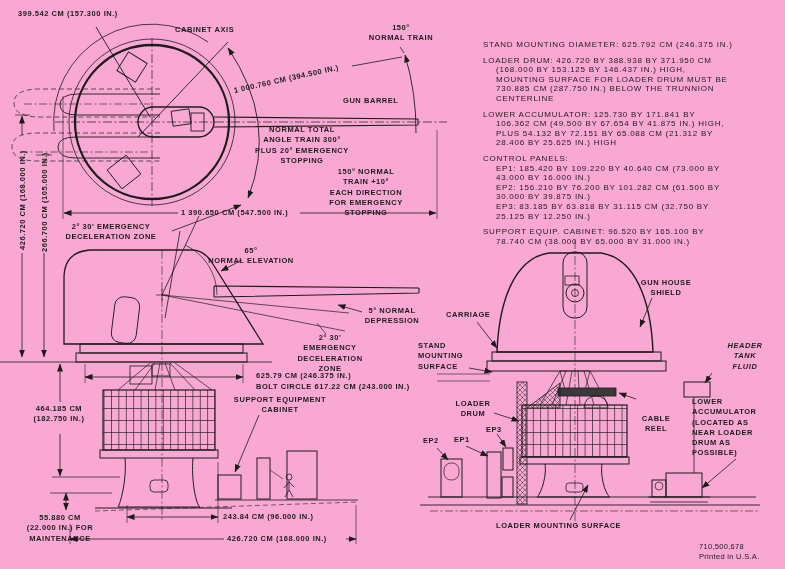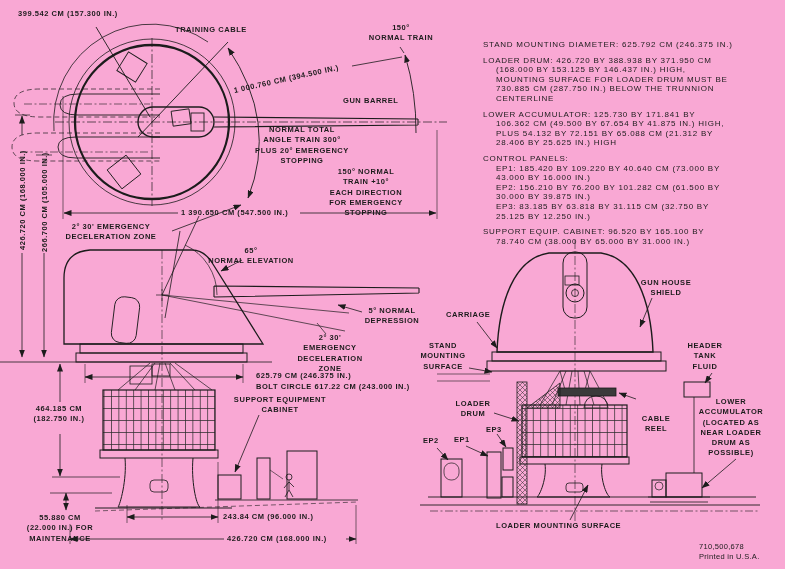--- a/index.html
+++ b/index.html
@@ -2,21 +2,21 @@
 <html><head>
 <meta charset="utf-8">
 <style>
   html,body{margin:0;padding:0;background:#888;}
   #canvas{position:relative;width:785px;height:569px;background:#f9a8d4;overflow:hidden;
     font-family:"Liberation Sans",sans-serif;color:#1c1c1c;}
   #lineart{position:absolute;left:0;top:0;}
   .lbl{position:absolute;font-weight:bold;font-size:7.5px;line-height:10.3px;
     letter-spacing:.55px;white-space:pre-line;color:#1c1c1c;}
   .c{text-align:center;}
-  .r{text-align:center;}
+  .r{text-align:left;}
   .rot{transform:rotate(-90deg);transform-origin:0 0;white-space:nowrap;}
   .tilt{transform:rotate(-12.5deg);transform-origin:0 50%;white-space:nowrap;}
   #specs{position:absolute;left:483px;top:40px;width:302px;font-weight:normal;
     font-size:8px;line-height:9.6px;letter-spacing:.75px;}
   #specs p{margin:0 0 6px 0;padding-left:13px;text-indent:-13px;white-space:pre-line;}
   #footer{position:absolute;left:699px;top:542px;font-size:7.5px;line-height:9.5px;
     letter-spacing:.3px;font-weight:normal;}
 </style>
 </head>
 <body>
@@ -190,21 +190,21 @@
     <path d="M497,434L506,447" stroke-width=".8" marker-end="url(#ah)"></path>
     <path d="M466,446L488,456" stroke-width=".8" marker-end="url(#ah)"></path>
     <path d="M437,448L448,460" stroke-width=".8" marker-end="url(#ah)"></path>
     <path d="M636,399L619,393" stroke-width=".8" marker-end="url(#ah)"></path>
     <path d="M736,459L702,488" stroke-width=".8" marker-end="url(#ah)"></path>
     <path d="M570,520L588,485" stroke-width=".8" marker-end="url(#ah)"></path>
   </g>
 </svg>
 
 <div class="lbl" style="left:18px;top:9px;">399.542 CM (157.300 IN.)</div>
-<div class="lbl" style="left:175px;top:25px;">TRAINING CABLE</div>
+<div class="lbl" style="left:175px;top:25px;">CABINET AXIS</div>
 <div class="lbl c" style="left:362px;top:23px;width:78px;">150°
 NORMAL TRAIN</div>
 <div class="lbl tilt" style="left:234px;top:86px;">1 000.760 CM (394.500 IN.)</div>
 <div class="lbl" style="left:343px;top:96px;">GUN BARREL</div>
 <div class="lbl c" style="left:248px;top:125px;width:108px;">NORMAL TOTAL
 ANGLE TRAIN 300°
 PLUS 20° EMERGENCY
 STOPPING</div>
 <div class="lbl c" style="left:316px;top:167px;width:100px;">150° NORMAL
 TRAIN +10°
@@ -236,21 +236,21 @@
 MAINTENANCE</div>
 <div class="lbl" style="left:223px;top:512px;">243.84 CM (96.000 IN.)</div>
 <div class="lbl" style="left:227px;top:534px;">426.720 CM (168.000 IN.)</div>
 
 <div class="lbl c" style="left:629px;top:278px;width:74px;">GUN HOUSE
 SHIELD</div>
 <div class="lbl" style="left:446px;top:310px;">CARRIAGE</div>
 <div class="lbl r" style="left:418px;top:341px;width:50px;">STAND
 MOUNTING
 SURFACE</div>
-<div class="lbl c" style="left:680px;top:341px;width:50px;">HEADER
+<div class="lbl c" style="left:720px;top:341px;width:50px;font-style:italic;">HEADER
 TANK
 FLUID</div>
 <div class="lbl c" style="left:450px;top:399px;width:46px;">LOADER
 DRUM</div>
 <div class="lbl c" style="left:634px;top:414px;width:44px;">CABLE
 REEL</div>
 <div class="lbl" style="left:486px;top:425px;">EP3</div>
 <div class="lbl" style="left:454px;top:435px;">EP1</div>
 <div class="lbl" style="left:423px;top:436px;">EP2</div>
 <div class="lbl r" style="left:692px;top:397px;width:78px;">LOWER

